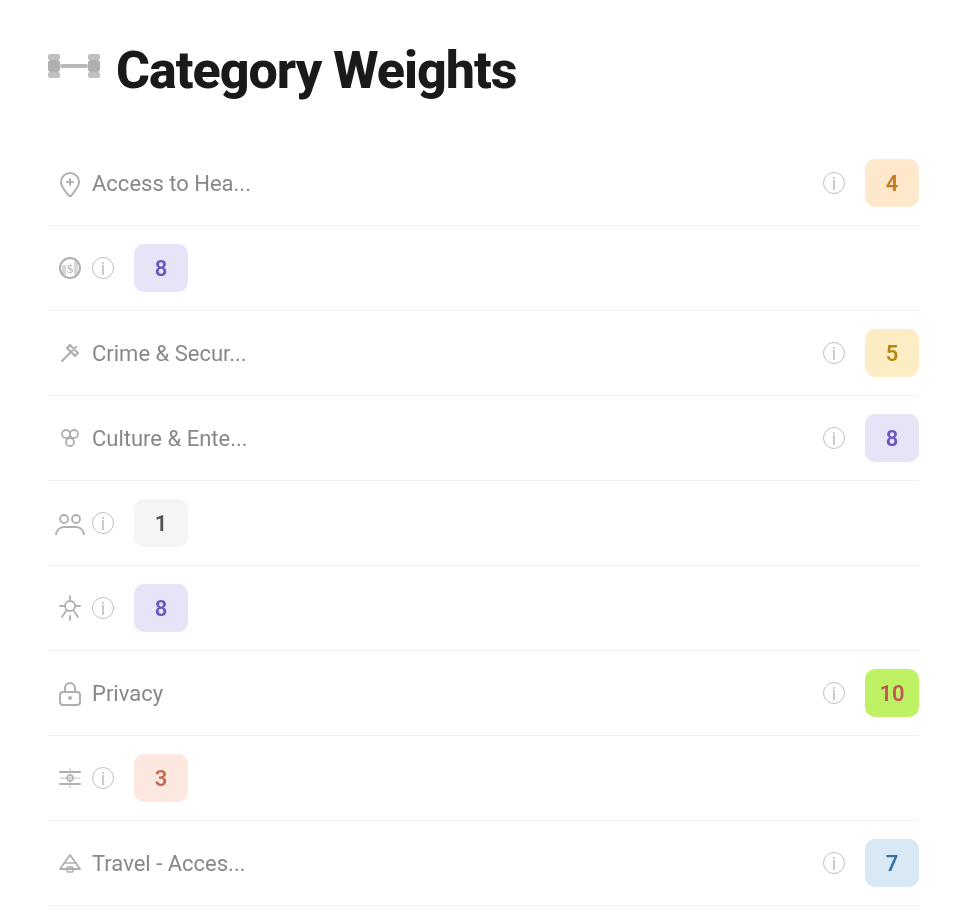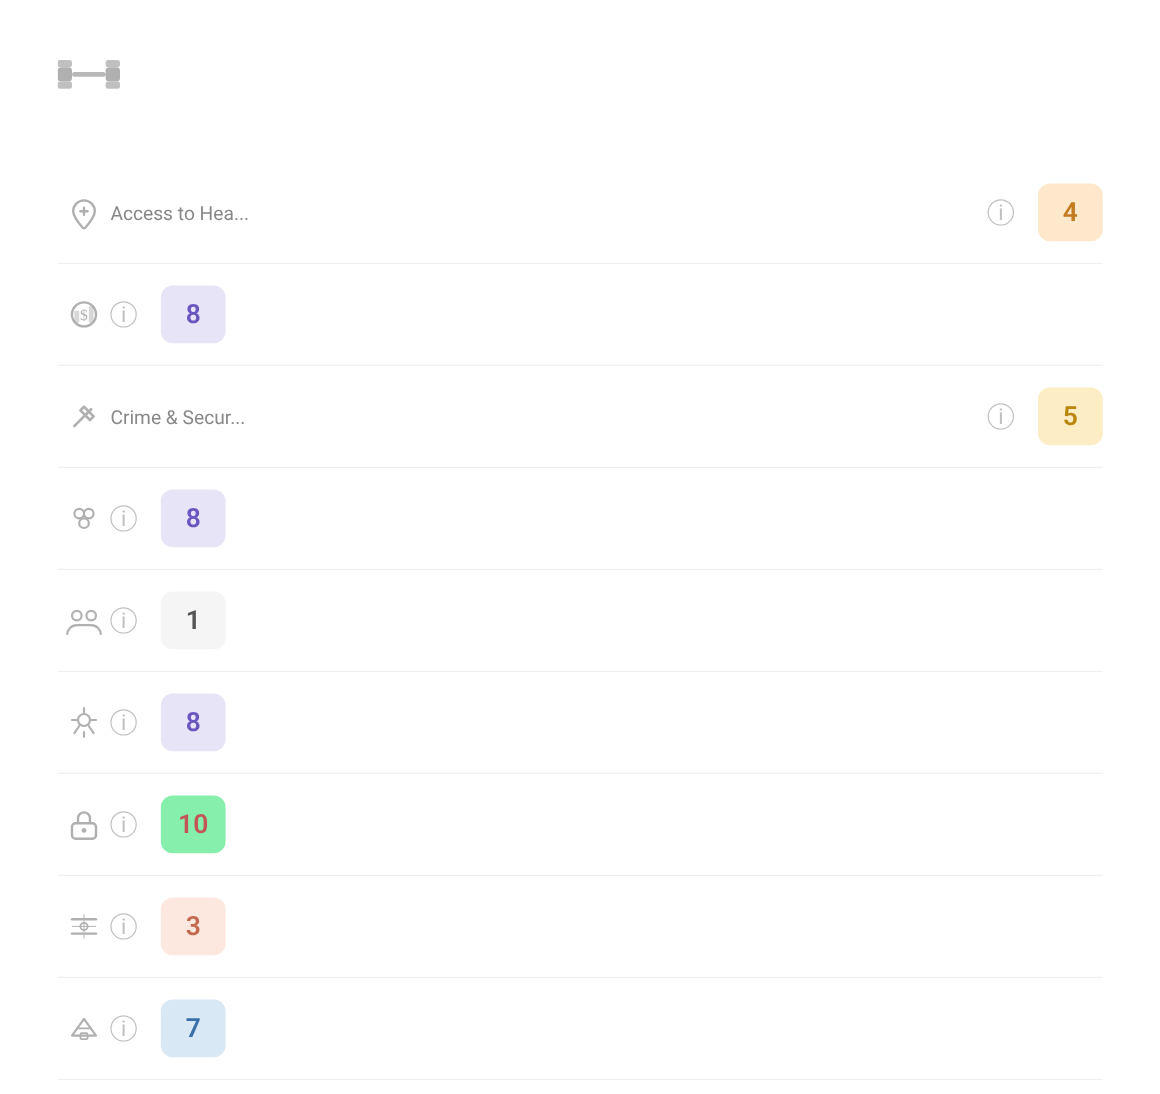--- a/index.html
+++ b/index.html
@@ -59,21 +59,21 @@
       flex-shrink: 0;
       font-size: 24px;
       color: #b0b0b0;
       display: flex;
       align-items: center;
       justify-content: center;
     }
 
     .cat-label {
       flex: 1;
-      font-size: 16px;
+      font-size: 22px;
       color: #888888;
       font-weight: 400;
       margin-right: 10px;
     }
 
     .cat-info {
       margin-right: 20px;
       color: #c0c0c0;
       font-size: 18px;
       cursor: pointer;
@@ -99,40 +99,41 @@
       font-weight: 600;
       flex-shrink: 0;
     }
 
     .bg-orange { background-color: #fde8cc; color: #c47a1e; }
     .bg-purple { background-color: #e8e4f7; color: #6b56c0; }
     .bg-yellow { background-color: #fdedc4; color: #b8860b; }
     .bg-purple2 { background-color: #e8e4f7; color: #6b56c0; }
     .bg-none    { background-color: #f5f5f5; color: #555555; }
     .bg-purple3 { background-color: #e8e4f7; color: #6b56c0; }
-    .bg-pink    { background-color: #86efac; color: #c45555; }
+    .bg-pink    { background-color: #bef264; color: #c45555; }
     .bg-peach   { background-color: #fde8e0; color: #c46a50; }
     .bg-blue    { background-color: #d9e8f5; color: #3a6fa8; }
   </style>
 </head>
 <body>
 
 <div class="page-header">
   <div class="header-icon">
     <svg width="52" height="44" viewBox="0 0 52 44" fill="none" xmlns="http://www.w3.org/2000/svg">
 
       <rect x="0" y="16" width="12" height="12" rx="3" fill="#b0b0b0"></rect>
       <rect x="0" y="10" width="12" height="6" rx="2" fill="#c0c0c0"></rect>
       <rect x="0" y="28" width="12" height="6" rx="2" fill="#c0c0c0"></rect>
       <rect x="12" y="20" width="28" height="4" rx="2" fill="#b8b8b8"></rect>
       <rect x="40" y="16" width="12" height="12" rx="3" fill="#b0b0b0"></rect>
       <rect x="40" y="10" width="12" height="6" rx="2" fill="#c0c0c0"></rect>
       <rect x="40" y="28" width="12" height="6" rx="2" fill="#c0c0c0"></rect>
     </svg>
   </div>
+  <h1 class="page-title">Category Weights</h1>
 </div>
 
 <div class="category-list" id="category-list">
 <div class="category-row">
       <div class="cat-icon">
         <svg width="28" height="28" viewBox="0 0 28 28" fill="none">
           <path d="M14 4C9 4 5 8 5 13c0 5 9 15 9 15s9-10 9-15c0-5-4-9-9-9z" stroke="#b0b0b0" stroke-width="2" fill="none"></path>
           <path d="M11 13h6M14 10v6" stroke="#b0b0b0" stroke-width="2" stroke-linecap="round"></path>
         </svg>
       </div>
@@ -163,20 +164,21 @@
       <div class="cat-value bg-yellow">5</div>
     </div>
     <div class="category-row">
       <div class="cat-icon">
         <svg width="28" height="28" viewBox="0 0 28 28" fill="none">
           <circle cx="10" cy="10" r="4" stroke="#b0b0b0" stroke-width="1.8" fill="none"></circle>
           <circle cx="18" cy="10" r="4" stroke="#b0b0b0" stroke-width="1.8" fill="none"></circle>
           <circle cx="14" cy="18" r="4" stroke="#b0b0b0" stroke-width="1.8" fill="none"></circle>
         </svg>
       </div>
+      <span class="cat-label">Culture &amp; Ente...</span>
       <div class="cat-info" title="Info">i</div>
       <div class="cat-value bg-purple2">8</div>
     </div>
     <div class="category-row">
       <div class="cat-icon">
         <svg width="32" height="28" viewBox="0 0 32 28" fill="none">
           <circle cx="10" cy="10" r="4" stroke="#b0b0b0" stroke-width="1.8" fill="none"></circle>
           <circle cx="22" cy="10" r="4" stroke="#b0b0b0" stroke-width="1.8" fill="none"></circle>
           <path d="M2 26c0-4.4 3.6-8 8-8h12c4.4 0 8 3.6 8 8" stroke="#b0b0b0" stroke-width="1.8" fill="none"></path>
         </svg>
@@ -196,20 +198,21 @@
       <div class="cat-value bg-purple3">8</div>
     </div>
     <div class="category-row">
       <div class="cat-icon">
         <svg width="26" height="28" viewBox="0 0 26 28" fill="none">
           <rect x="3" y="13" width="20" height="13" rx="3" stroke="#b0b0b0" stroke-width="2" fill="none"></rect>
           <path d="M8 13v-4a5 5 0 0110 0v4" stroke="#b0b0b0" stroke-width="2" fill="none"></path>
           <circle cx="13" cy="19" r="2" fill="#b0b0b0"></circle>
         </svg>
       </div>
+      <span class="cat-label">Privacy</span>
       <div class="cat-info" title="Info">i</div>
       <div class="cat-value bg-pink">10</div>
     </div>
     <div class="category-row">
       <div class="cat-icon">
         <svg width="28" height="28" viewBox="0 0 28 28" fill="none">
           <path d="M4 14h20M14 4v20" stroke="#b0b0b0" stroke-width="0.8"></path>
           <path d="M4 8h20" stroke="#b0b0b0" stroke-width="2" stroke-linecap="round"></path>
           <path d="M4 20h20" stroke="#b0b0b0" stroke-width="2" stroke-linecap="round"></path>
           <circle cx="14" cy="14" r="3" stroke="#b0b0b0" stroke-width="1.5" fill="none"></circle>
@@ -219,20 +222,21 @@
       <div class="cat-value bg-peach">3</div>
     </div>
     <div class="category-row">
       <div class="cat-icon">
         <svg width="28" height="28" viewBox="0 0 28 28" fill="none">
           <path d="M4 20L14 6l10 14H4z" stroke="#b0b0b0" stroke-width="1.8" fill="none" stroke-linejoin="round"></path>
           <path d="M8 14h12" stroke="#b0b0b0" stroke-width="1.5" stroke-linecap="round"></path>
           <rect x="11" y="18" width="6" height="5" rx="1" stroke="#b0b0b0" stroke-width="1.5" fill="none"></rect>
         </svg>
       </div>
+      <span class="cat-label">Travel - Acces...</span>
       <div class="cat-info" title="Info">i</div>
       <div class="cat-value bg-blue">7</div>
     </div>
     <div class="category-row">
       
       
       
       
     </div>
   </div>

